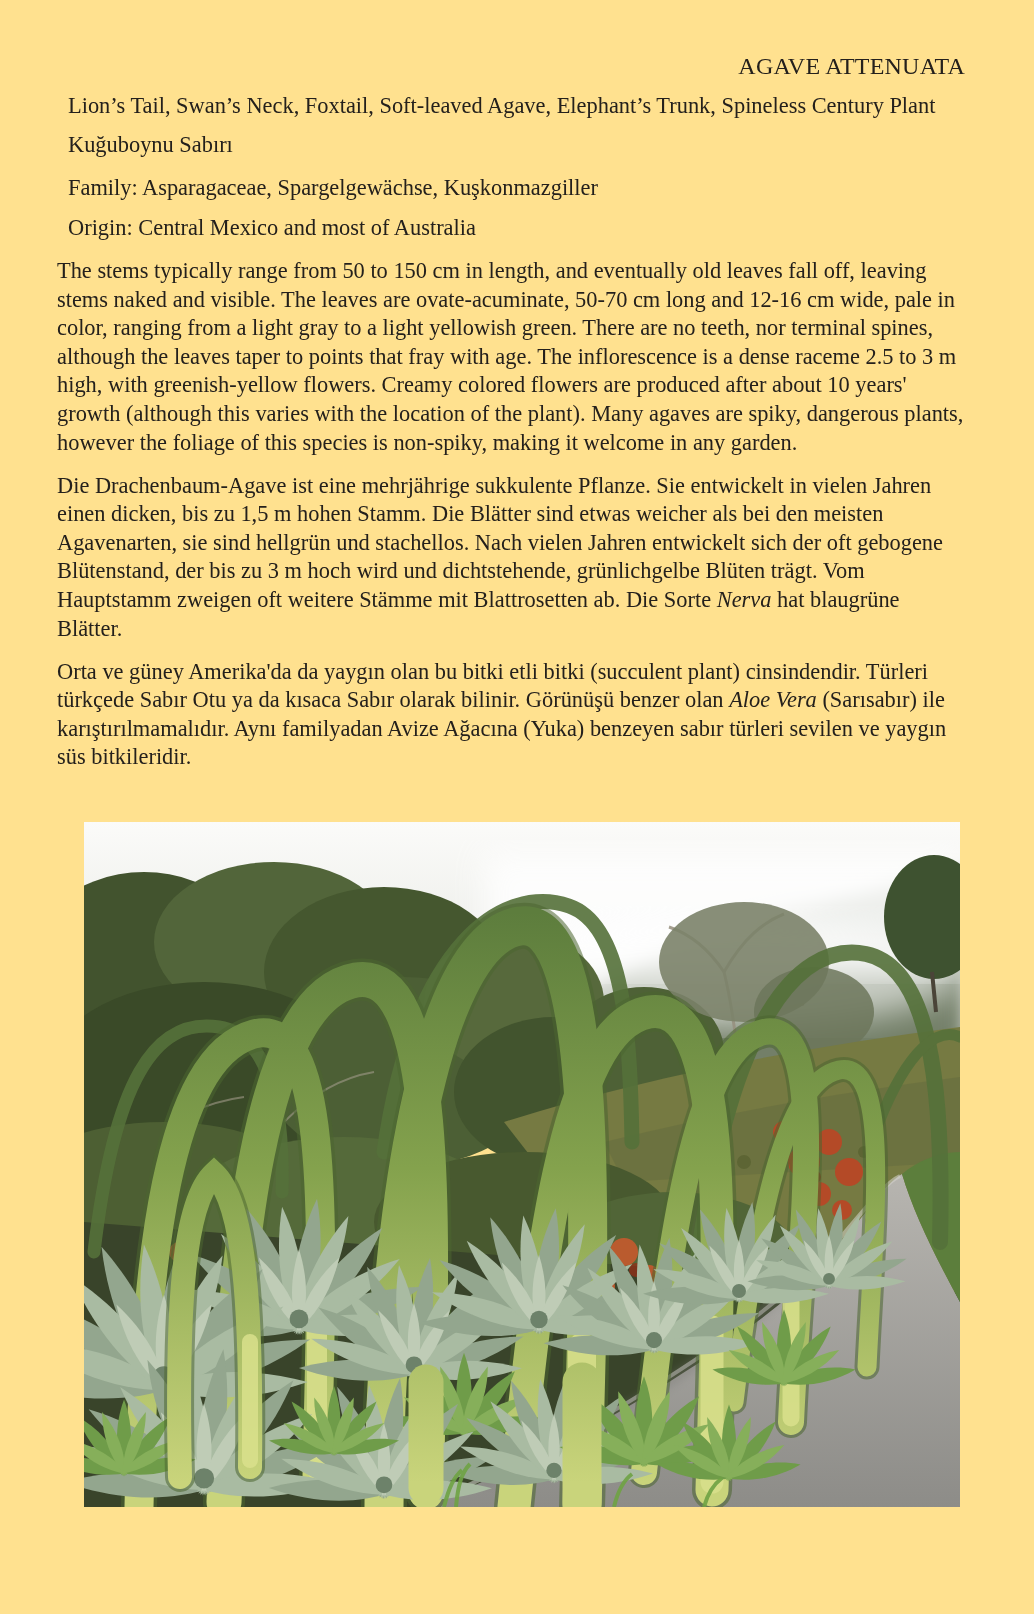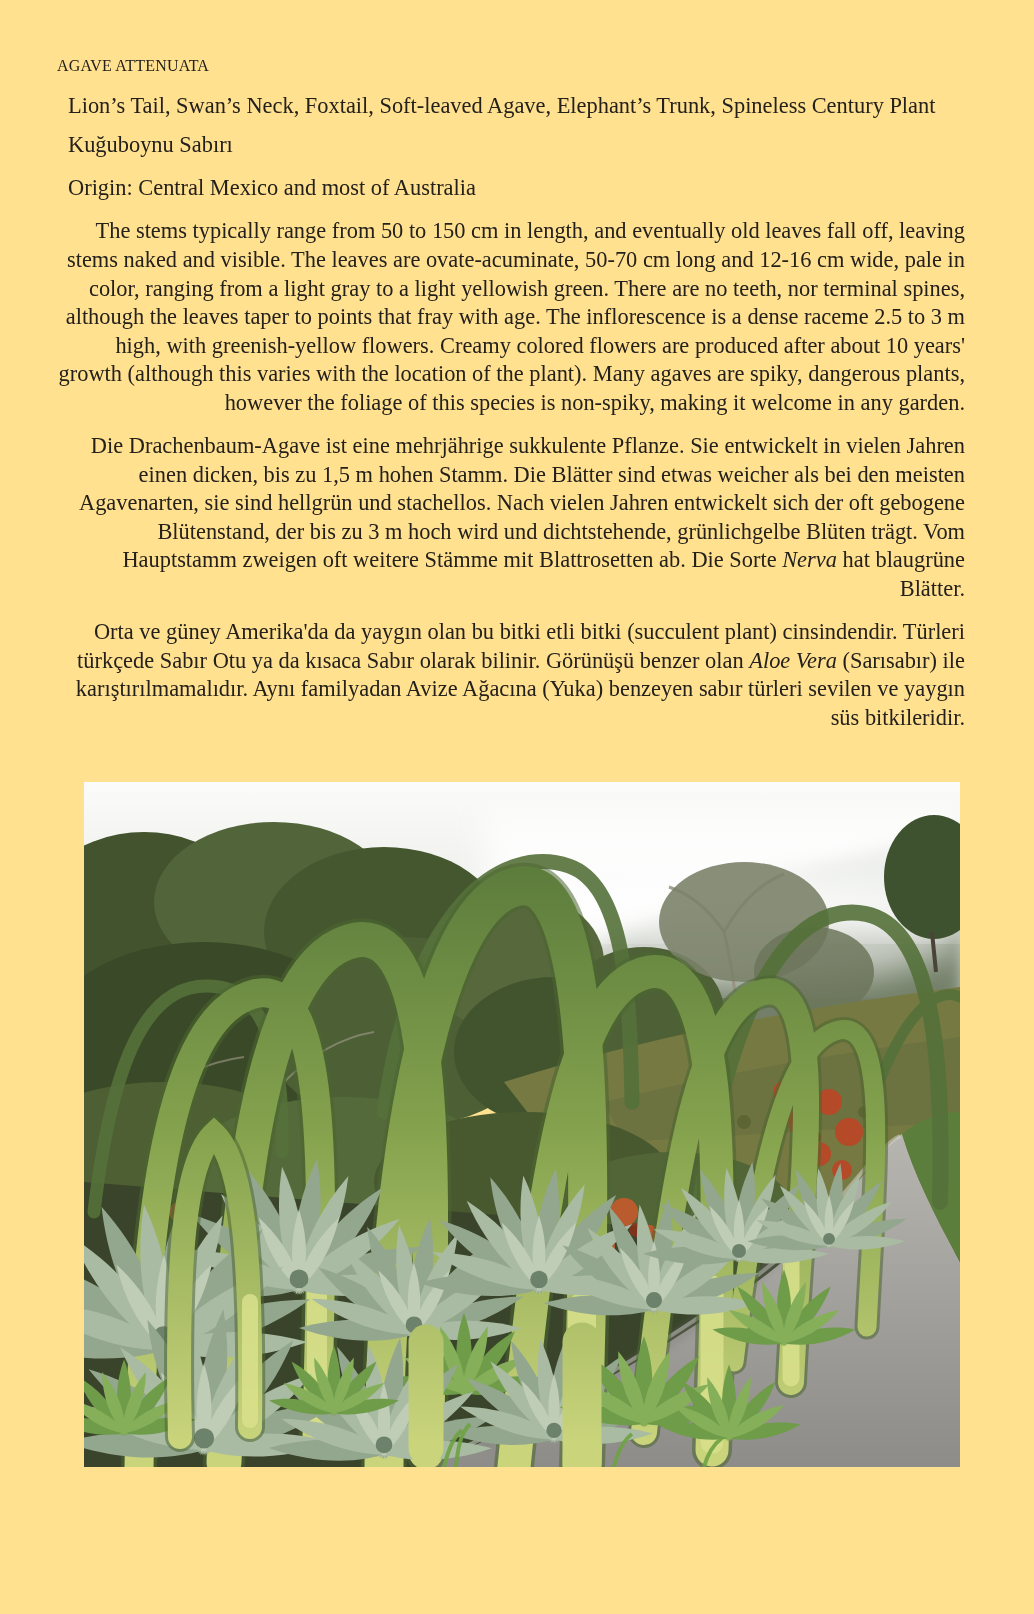--- a/index.html
+++ b/index.html
@@ -14,27 +14,28 @@
     box-sizing:border-box;
     width:1034px;height:1614px;
     padding:52px 60px 0 57px;
   }
   .textblock{
     width:908px;
     font-size:22.4px;
     line-height:28.6px;
     text-align:left;
   }
-  .textblock p{margin:0 0 14.5px 0;text-align:right;}
+  .textblock p{margin:0 0 14.5px 0;}
   h1.title{
-    font-size:16px;
+    font-size:24px;
     line-height:28.6px;
     font-weight:normal;
     margin:0;
     letter-spacing:.2px;
+    text-align:right;
   }
   .header-block{margin:0 0 14.5px 0;}
   .header-block div{margin:11px;}
   figure.photo{
     margin:50px 0 0 27px;
     width:876px;height:685px;
     padding:0;
     position:relative;
     line-height:0;
   }
@@ -46,20 +47,21 @@
 
 <div class="page">
 
   <div class="textblock header-block">
     <h1 class="title">AGAVE ATTENUATA</h1>
     <div>Lion’s Tail, Swan’s Neck, Foxtail, Soft-leaved Agave, Elephant’s Trunk, Spineless Century Plant</div>
     <div>Kuğuboynu Sabırı</div>
   </div>
 
   <div class="textblock header-block">
+    <div>Family: Asparagaceae, Spargelgewächse, Kuşkonmazgiller</div>
     <div>Origin: Central Mexico and most of Australia</div>
   </div>
 
   <div class="textblock">
     <p>The stems typically range from 50 to 150 cm in length, and eventually old leaves fall off, leaving stems naked and visible. The leaves are ovate-acuminate, 50-70 cm long and 12-16 cm wide, pale in color, ranging from a light gray to a light yellowish green. There are no teeth, nor terminal spines, although the leaves taper to points that fray with age. The inflorescence is a dense raceme 2.5 to 3 m high, with greenish-yellow flowers. Creamy colored flowers are produced after about 10 years' growth (although this varies with the location of the plant). Many agaves are spiky, dangerous plants, however the foliage of this species is non-spiky, making it welcome in any garden.</p>
     <p><span>Die Drachenbaum-Agave ist eine mehrjährige sukkulente Pflanze. Sie entwickelt in vielen Jahren einen dicken, bis zu 1,5 m hohen Stamm. Die Blätter sind etwas weicher als bei den meisten Agavenarten, sie sind hellgrün und stachellos. Nach vielen Jahren entwickelt sich der oft gebogene Blütenstand, der bis zu 3 m hoch wird und dichtstehende, grünlichgelbe Blüten trägt. Vom Hauptstamm zweigen oft weitere Stämme mit Blattrosetten ab. Die Sorte </span><i>Nerva</i><span> hat blaugrüne Blätter.</span></p>
     <p><span>Orta ve güney Amerika'da da yaygın olan bu bitki etli bitki (succulent plant) cinsindendir. Türleri türkçede Sabır Otu ya da kısaca Sabır olarak bilinir. Görünüşü benzer olan </span><i>Aloe Vera</i><span> (Sarısabır) ile karıştırılmamalıdır. Aynı familyadan Avize Ağacına (Yuka) benzeyen sabır türleri sevilen ve yaygın süs bitkileridir.</span></p>
   </div>
 
   <figure class="photo" role="img" aria-label="Agave attenuata plants with tall arching green foxtail flower spikes beside a garden path, trees and misty hills behind">

